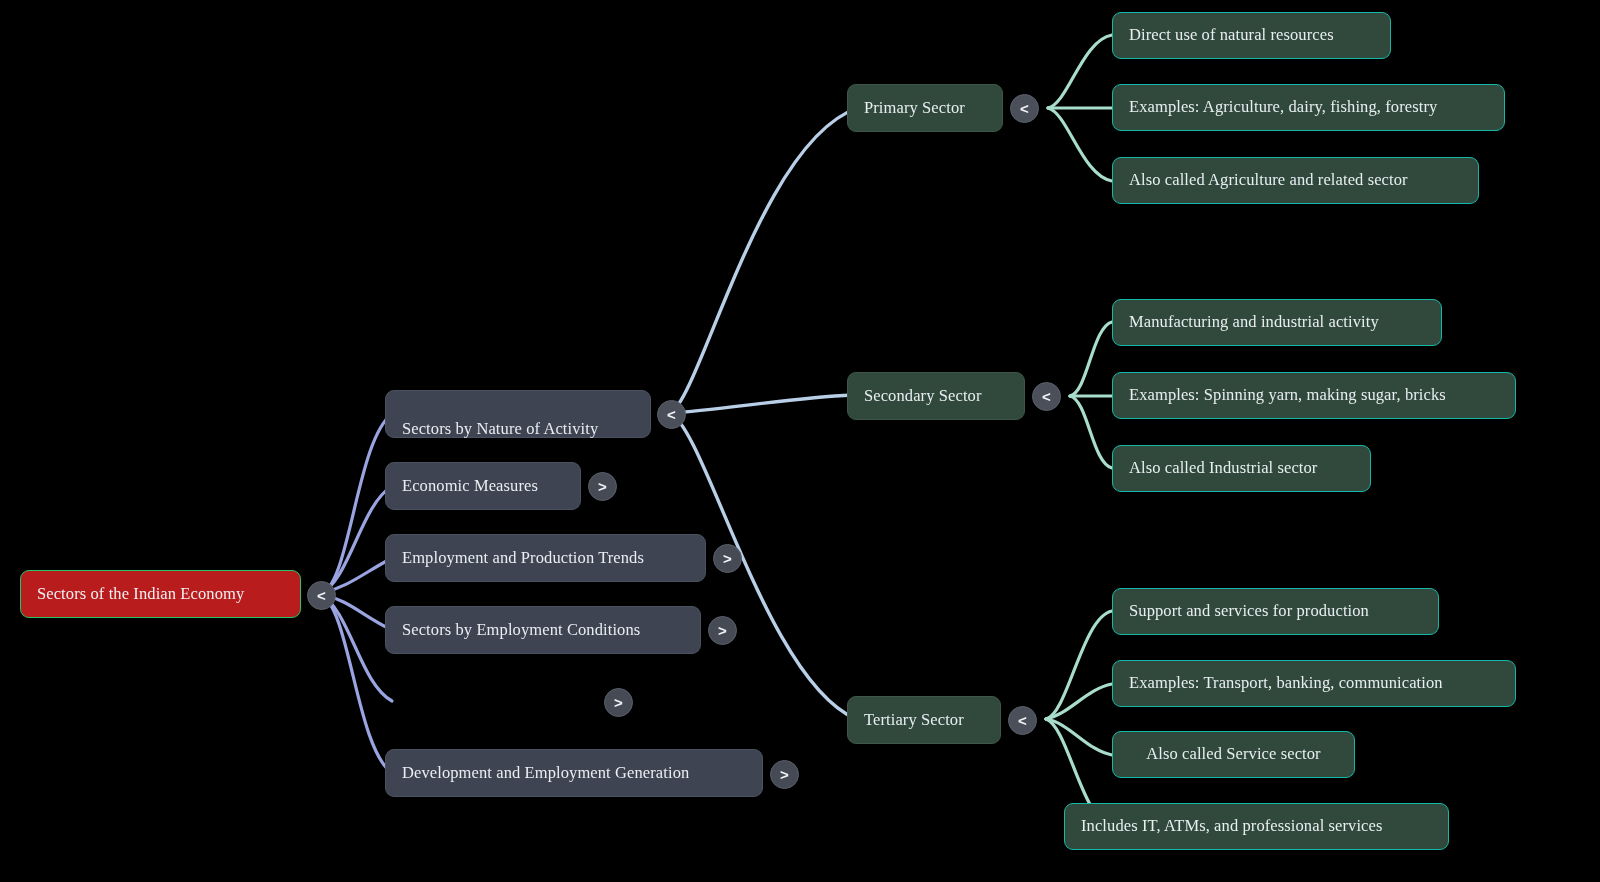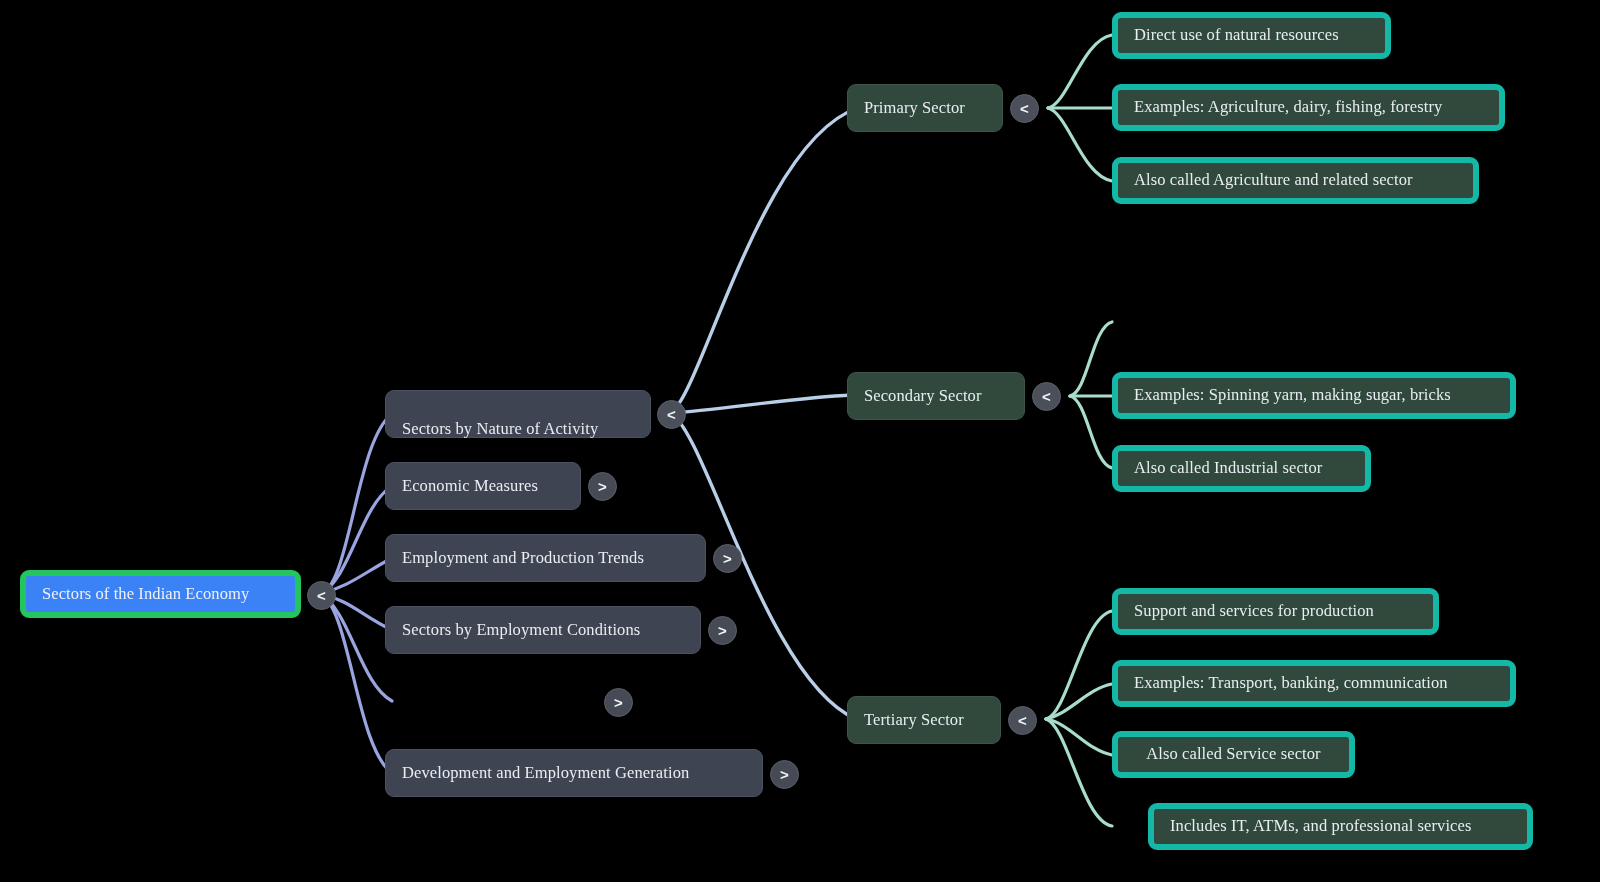--- a/index.html
+++ b/index.html
@@ -37,35 +37,35 @@
     border-radius: 9px;
     padding: 0 16px;
     color: #e8eef2;
     font-size: 16.5px;
     letter-spacing: 0.1px;
     white-space: nowrap;
     line-height: 1;
     z-index: 5;
   }
   .node.root {
-    background: #3b82f6;
-    border: 6px solid #22c55e;
+    background: #b91c1c;
+    border: 1px solid #22c55e;
     color: #f0f1f6;
   }
   .node.branch {
     background: #3e4451;
     border: 1px solid #4b5160;
   }
   .node.sector {
     background: #31493c;
     border: 1px solid #3d5648;
   }
   .node.leaf {
     background: #31493c;
-    border: 6px solid #14b8a6;
+    border: 1px solid #14b8a6;
   }
   .toggle {
     position: absolute;
     width: 27px;
     height: 27px;
     border-radius: 50%;
     background: #4a4f59;
     border: 1px solid #5a6069;
     color: #f2f4f7;
     font-family: "Liberation Sans", sans-serif;
@@ -172,20 +172,23 @@
   </div>
   <div class="node leaf" style="left:1112px; top:157px; width:367px; height:47px;">
     <span class="label">Also called Agriculture and related sector</span>
   </div>
 
   <div class="node sector" style="left:847px; top:372px; width:178px; height:48px;">
     <span class="label">Secondary Sector</span>
   </div>
   <div class="toggle" style="left:1032px; top:382px;">&lt;</div>
 
+  <div class="node leaf" style="left:1112px; top:299px; width:330px; height:47px;">
+    <span class="label">Manufacturing and industrial activity</span>
+  </div>
   <div class="node leaf" style="left:1112px; top:372px; width:404px; height:47px;">
     <span class="label">Examples: Spinning yarn, making sugar, bricks</span>
   </div>
   <div class="node leaf" style="left:1112px; top:445px; width:259px; height:47px;align-items:center;">
     <span class="label">Also called Industrial sector</span>
   </div>
 
   <div class="node sector" style="left:847px; top:696px; width:154px; height:48px;">
     <span class="label">Tertiary Sector</span>
   </div>
@@ -193,17 +196,17 @@
 
   <div class="node leaf" style="left:1112px; top:588px; width:327px; height:47px;padding-left:16px;">
     <span class="label">Support and services for production</span>
   </div>
   <div class="node leaf" style="left:1112px; top:660px; width:404px; height:47px;">
     <span class="label">Examples: Transport, banking, communication</span>
   </div>
   <div class="node leaf" style="left:1112px; top:731px; width:243px; height:47px;justify-content:center;">
     <span class="label">Also called Service sector</span>
   </div>
-  <div class="node leaf" style="left:1148px; top:803px; width:385px; height:47px;">
+  <div class="node leaf" style="left:1064px; top:803px; width:385px; height:47px;">
     <span class="label">Includes IT, ATMs, and professional services</span>
   </div>
 
 </div>
 
 </body></html>

